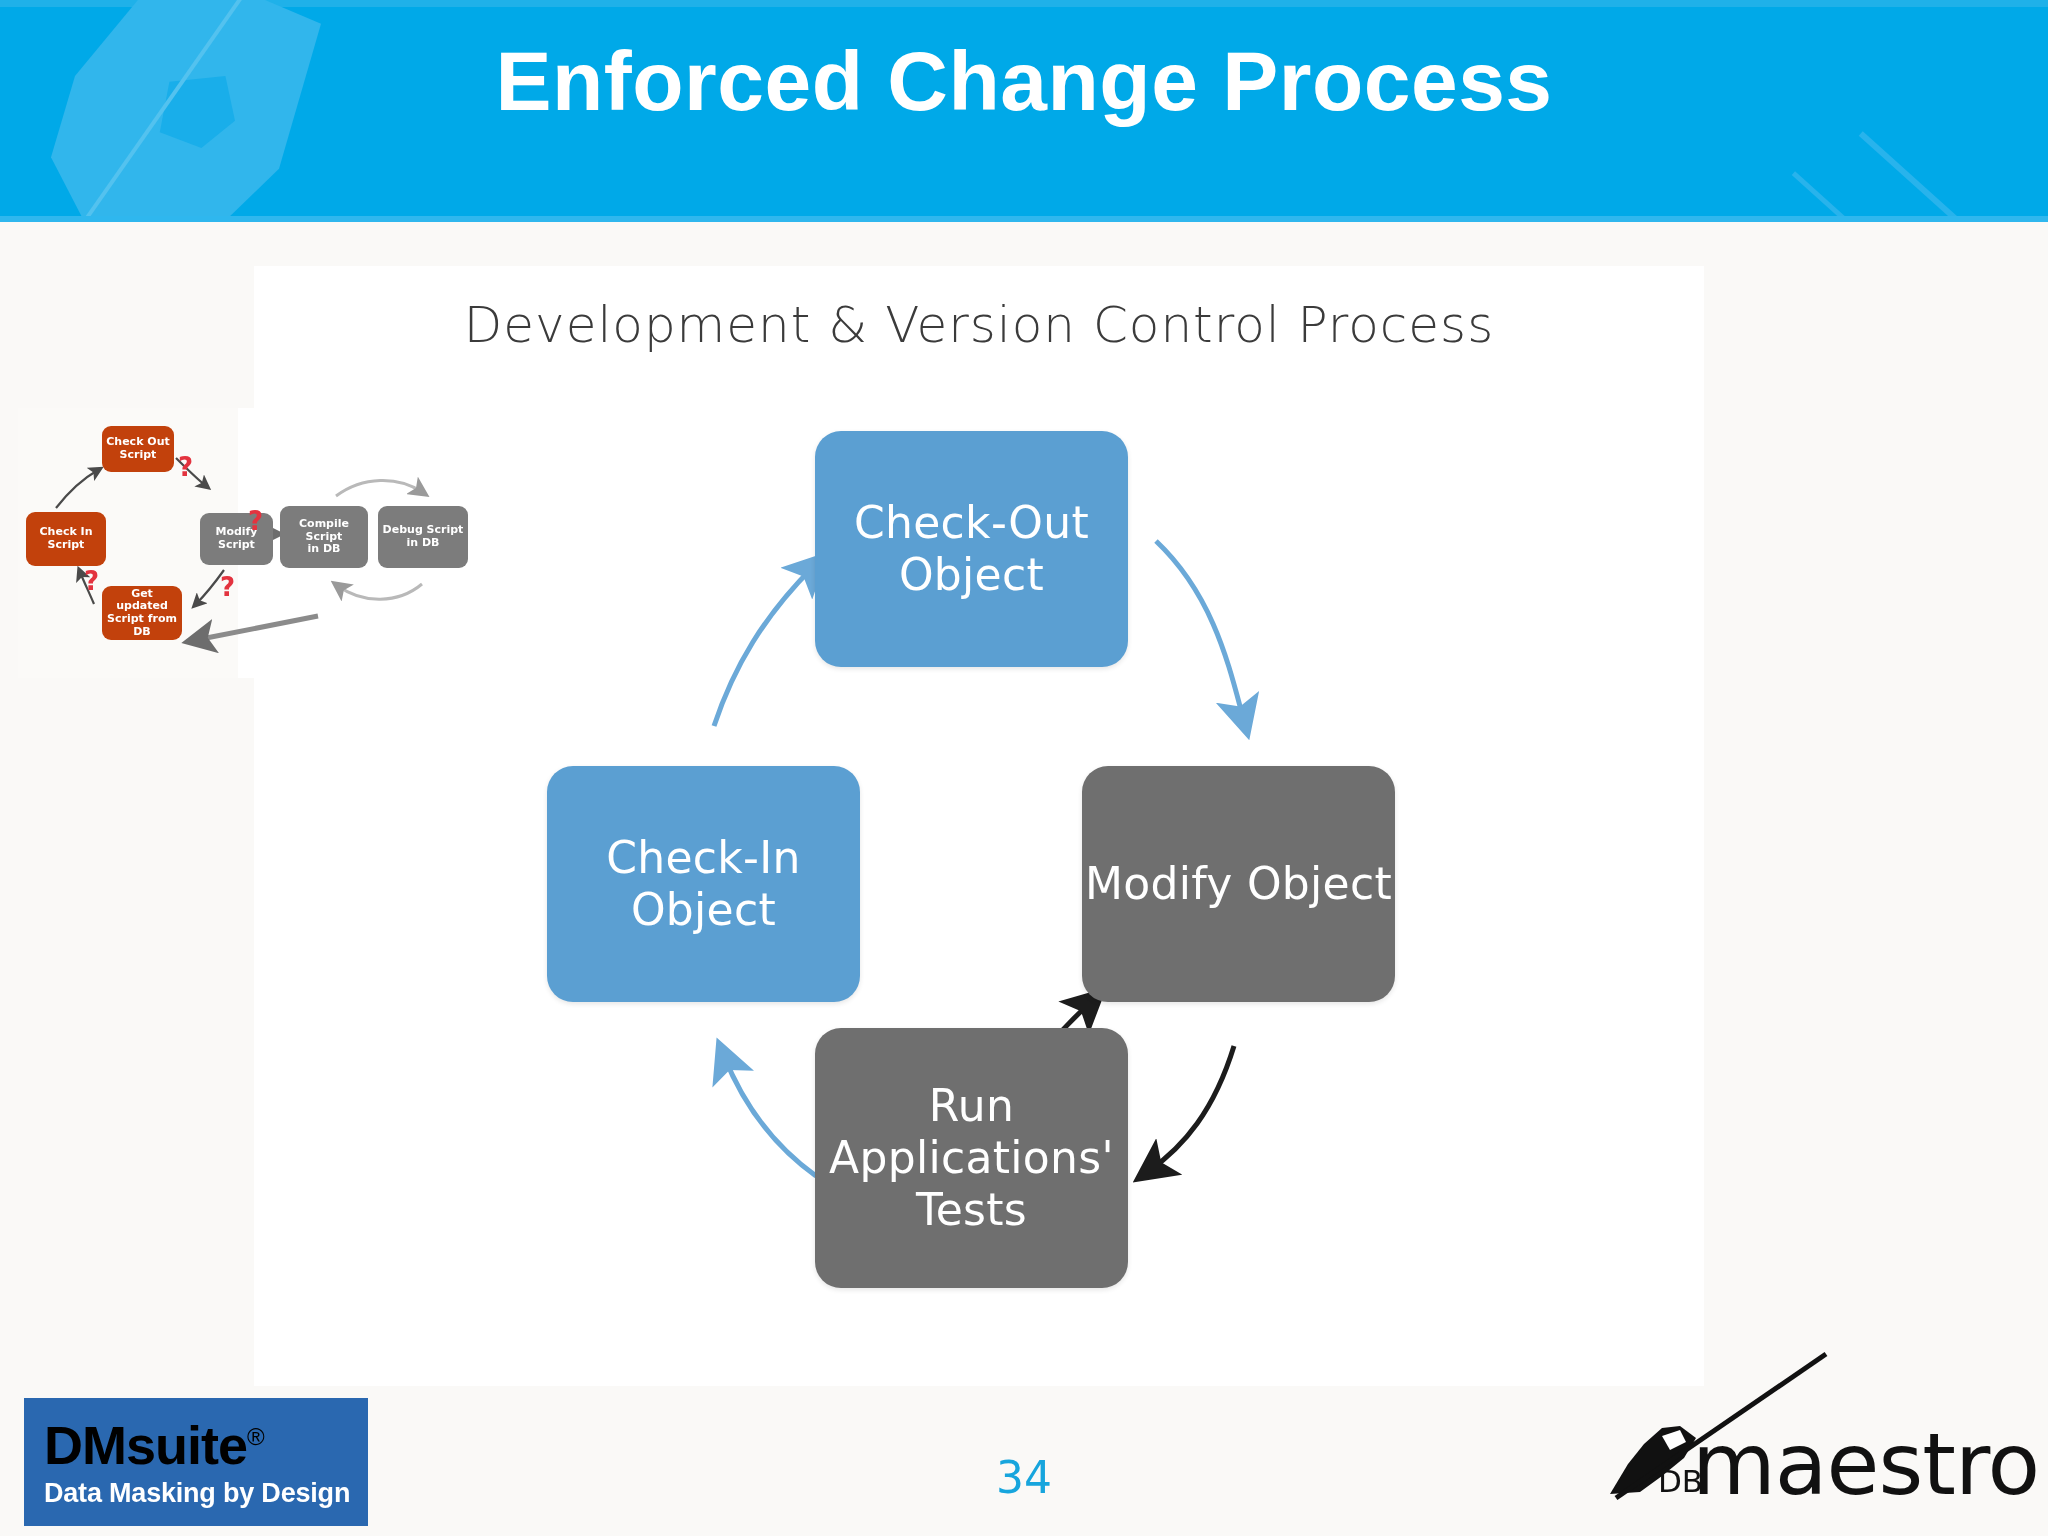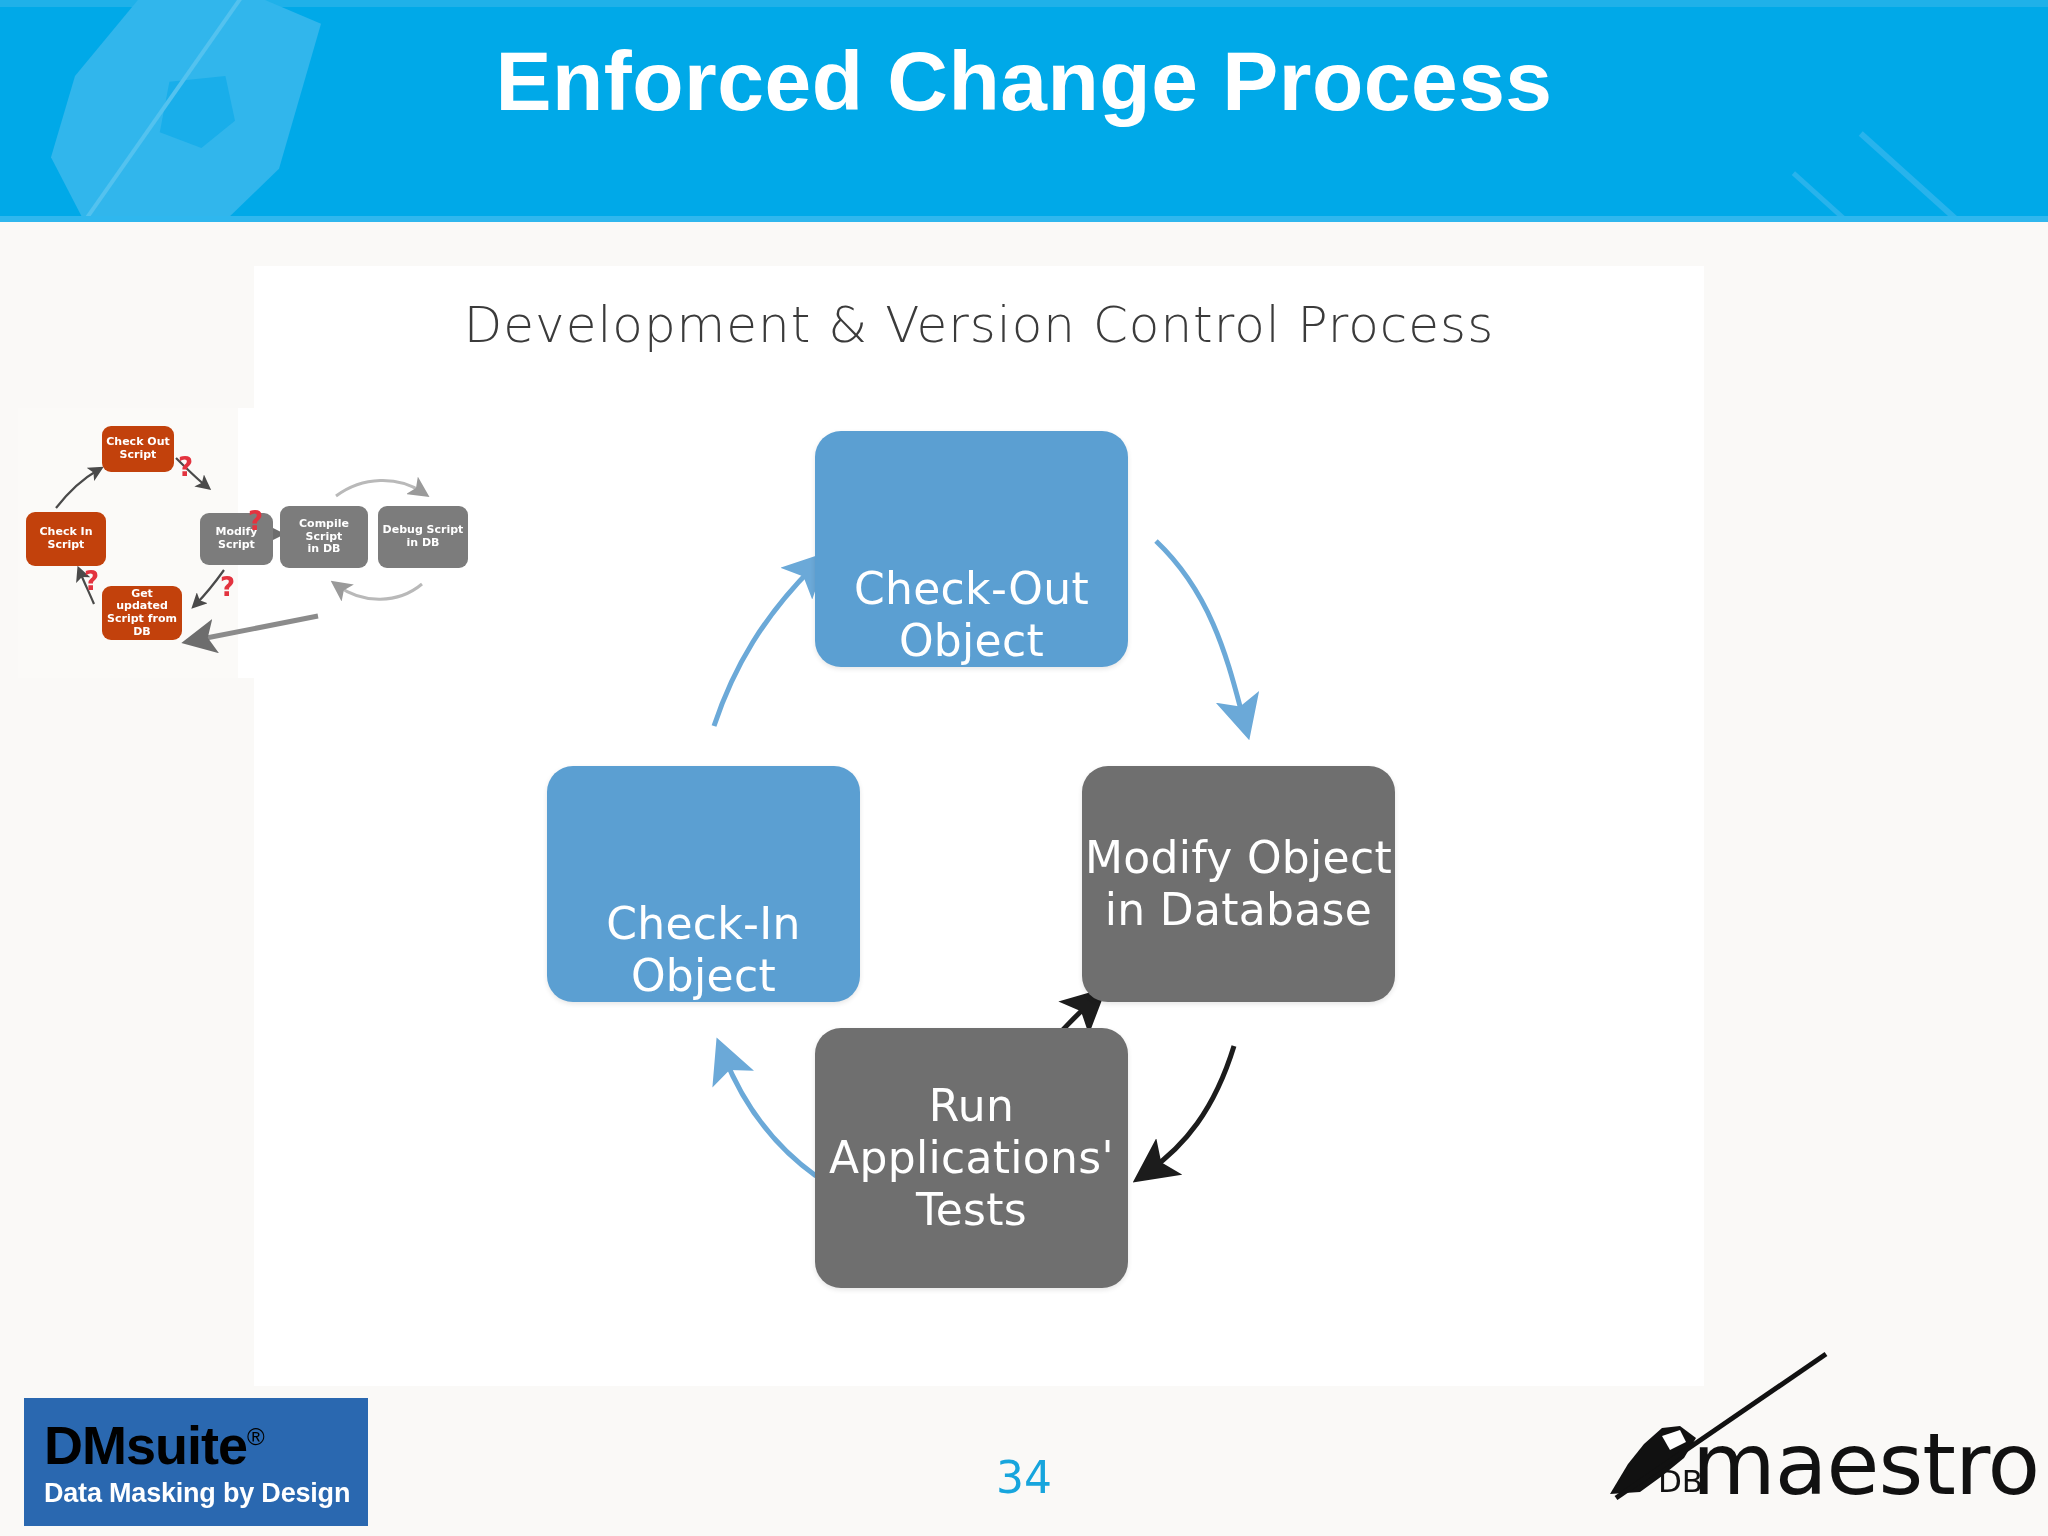--- a/index.html
+++ b/index.html
@@ -127,21 +127,21 @@
     align-items: center;
     justify-content: center;
     text-align: center;
     font-size: 44px;
     font-weight: 400;
     line-height: 1.18;
     letter-spacing: 0.3px;
     font-family: "DejaVu Sans", sans-serif;
     box-shadow: 0 2px 5px rgba(0,0,0,0.10);
   }
-  .node.blue { background: #5b9fd2; align-items: flex-end; }
+  .node.blue { background: #5b9fd2; }
   .node.gray { background: #6f6f6f; }
 
   .node-checkout { left: 561px; top: 165px;  width: 313px; height: 236px; }
   .node-modify   { left: 828px; top: 500px;  width: 313px; height: 236px; }
   .node-tests    { left: 561px; top: 762px;  width: 313px; height: 260px; }
   .node-checkin  { left: 293px; top: 500px;  width: 313px; height: 236px; }
 
   .cycle-arrows {
     position: absolute;
     left: 0; top: 0;
@@ -305,21 +305,20 @@
       <div class="node blue node-checkout">
         <div>
           <div>Check-Out</div>
           <div>Object</div>
         </div>
       </div>
 
       <div class="node gray node-modify">
         <div>
           <div>Modify Object</div>
-          <div>in Database</div>
         </div>
       </div>
 
       <div class="node gray node-tests">
         <div>
           <div>Run</div>
           <div>Applications'</div>
           <div>Tests</div>
         </div>
       </div>

